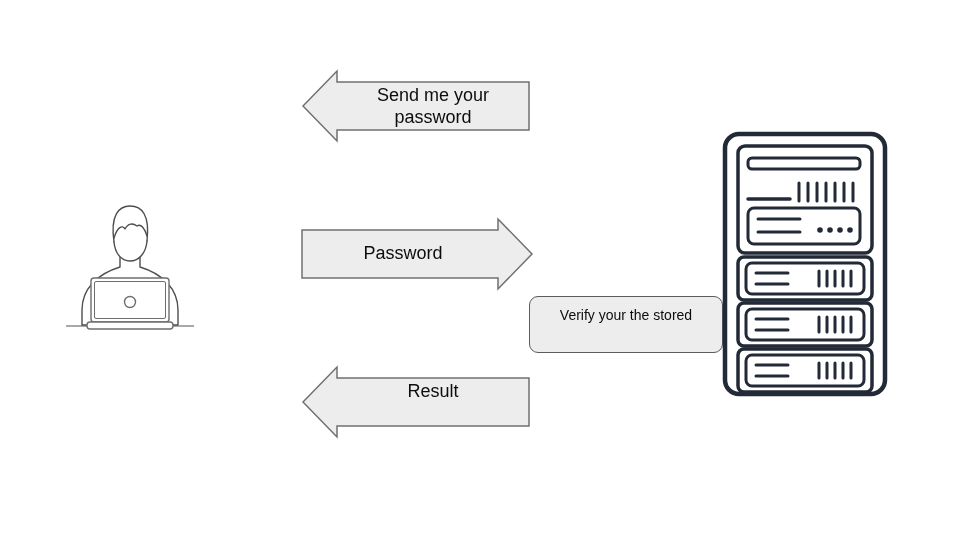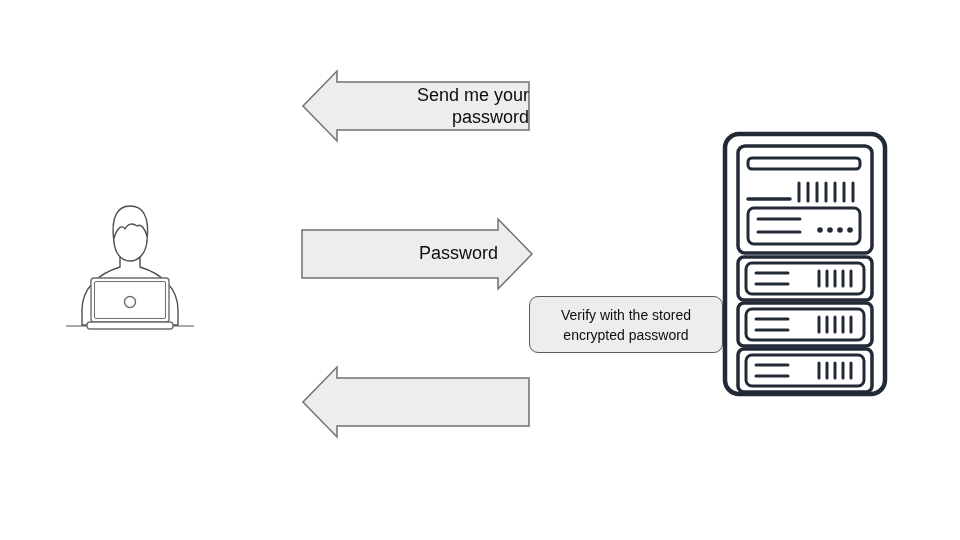--- a/index.html
+++ b/index.html
@@ -16,21 +16,21 @@
   .msg svg { position: absolute; left: 0; top: 0; display: block; }
   .arrow-poly { stroke: #707070; stroke-width: 1.5; stroke-linejoin: miter; }
   .msg-label {
     position: absolute;
     text-align: center;
     font-size: 18px;
     line-height: 22px;
     color: #0d0d0d;
     white-space: nowrap;
   }
-  .msg-label span { display: block; text-align: right; }
+  .msg-label span { display: block; }
   .note-box {
     position: absolute;
     left: 529px; top: 296px;
     width: 194px; height: 57px;
     background: #ededed;
     border: 1.5px solid #5c5c5c;
     border-radius: 9px;
     text-align: center;
     font-size: 14px;
     line-height: 20px;
@@ -81,26 +81,26 @@
   <div class="msg-label" style="left:8px; top:26px; width:190px;">
     <span>Password</span>
   </div>
 </div>
 
 <div class="msg" style="left:301px; top:364px; width:230px; height:76px;">
   <svg width="230" height="76" viewBox="0 0 230 76">
     <polygon class="arrow-poly" points="2,38 36,3 36,14 228,14 228,62 36,62 36,73" fill="#ededed"></polygon>
   </svg>
   <div class="msg-label" style="left:36px; top:16px; width:192px;">
+    <span>Result</span>
   </div>
 </div>
 
 <div class="note-box">
-  <span>Verify with the stored</span>
-  <span>encrypted password</span>
+  <span>Verify your the stored</span>
 </div>
 
 <svg class="abs" style="left:722px; top:131px;" width="166" height="266" viewBox="0 0 166 266">
   <g fill="none" stroke-linecap="round" stroke-linejoin="round" stroke="#232a37">
 
     <rect x="3" y="3" width="160" height="260" rx="14" stroke-width="4.5"></rect>
 
     <g>
       <rect x="16" y="15" width="134" height="107" rx="7" stroke-width="3.5"></rect>
       <rect x="26" y="27" width="112" height="11" rx="4" stroke-width="3"></rect>

